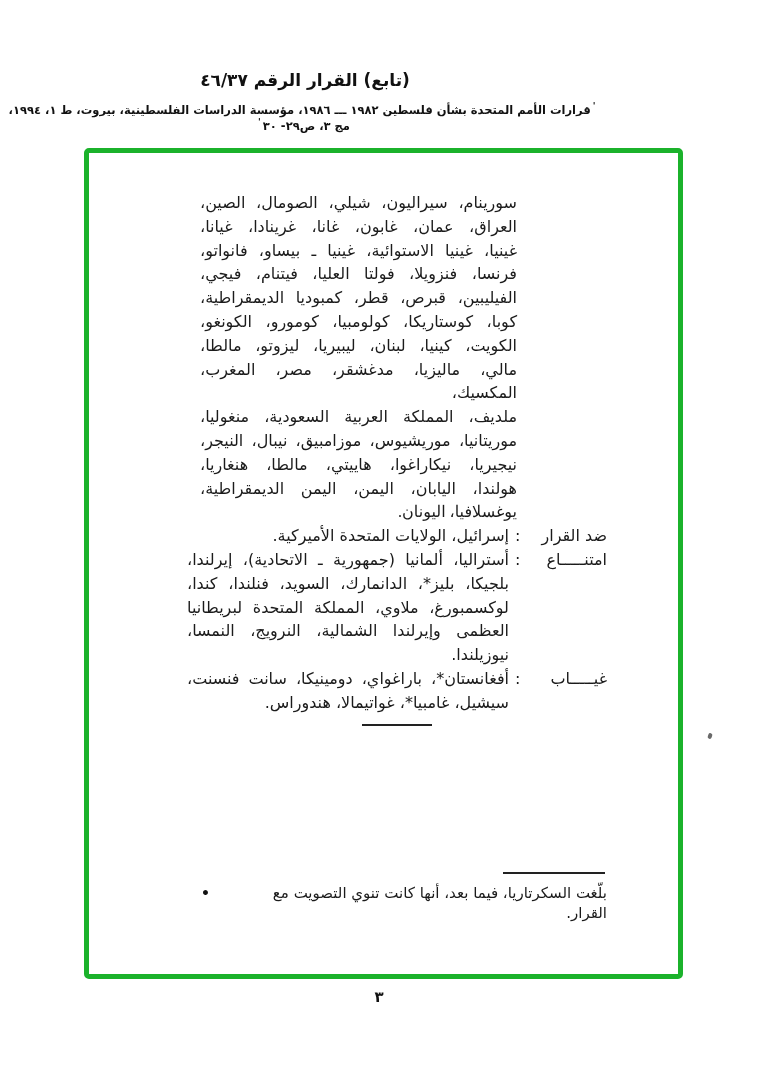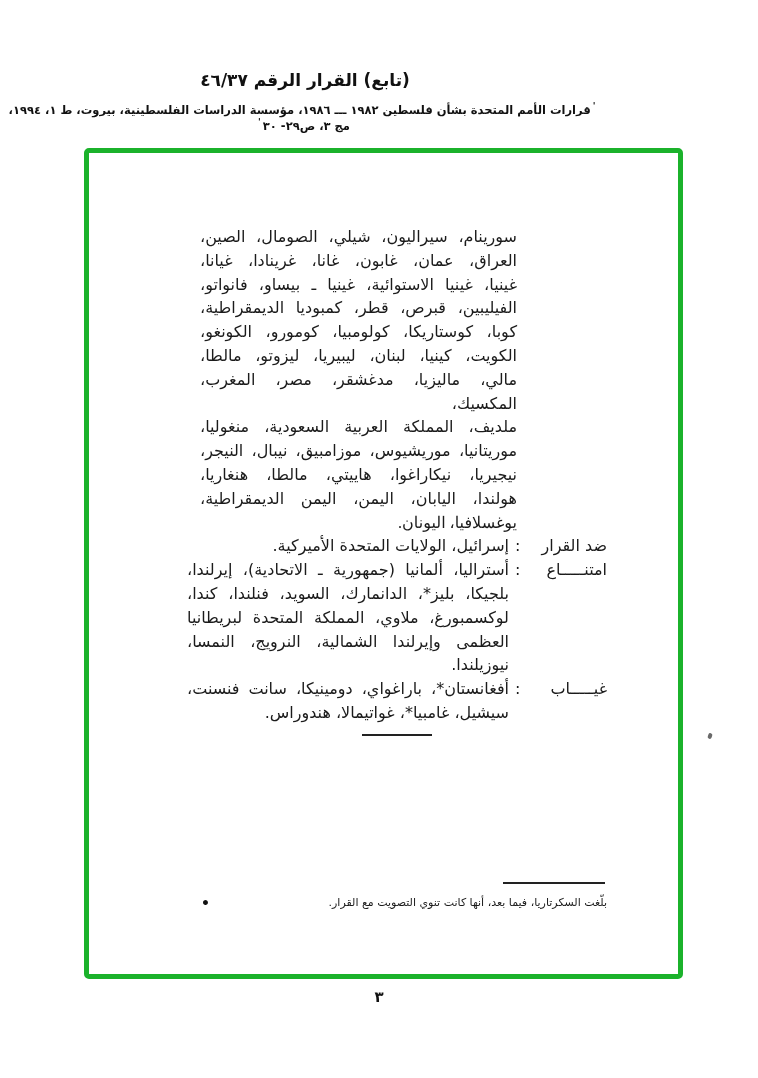--- a/index.html
+++ b/index.html
@@ -24,21 +24,21 @@
   .doc-source .tickmark { font-size: 9px; vertical-align: super; padding: 0 2px; }
   .green-box {
     position: absolute; left: 84px; top: 148px;
     width: 599px; height: 831px;
     border: 5px solid #1bb22b;
     border-radius: 5px;
     box-sizing: border-box;
     background: #ffffff;
   }
   .content {
-    position: absolute; left: 187px; top: 225px; width: 420px;
+    position: absolute; left: 187px; top: 191px; width: 420px;
     direction: rtl;
     font-size: 16px; line-height: 23.8px;
     color: #1b1b1b;
   }
   .jlist { margin-right: 90px; margin-left: 13px; }
   .jlist .jline { text-align: justify; text-align-last: justify; }
   .jlist .jline:last-child { text-align: right; text-align-last: right; margin-left: -10px; font-family: Liberation Serif, serif; }
   .sec-row { display: flex; align-items: flex-start; }
   .sec-labelcell {
     width: 92px; flex: 0 0 92px;
@@ -62,21 +62,21 @@
     direction: ltr; display: flex; align-items: flex-start;
     margin-top: 9px;
   }
   .footnote-marker {
     flex: 0 0 auto; padding-left: 14px; padding-right: 4px;
     font-size: 14px; font-weight: bold; line-height: 20px; color: #111;
   }
   .footnote-text {
     flex: 1 1 auto; direction: rtl; text-align: right;
     padding-left: 0; padding-right: 0; margin-left: 44px;
-    font-size: 11px; line-height: 20px; color: #1b1b1b;
+    font-size: 15px; line-height: 20px; color: #1b1b1b;
   }
   .page-number {
     position: absolute; left: 0; top: 988px; width: 758px;
     text-align: center; font-size: 15px; font-weight: bold; color: #111;
   }
   .artifact-dot {
     position: absolute; left: 708px; top: 733px;
     width: 4px; height: 6px; background: #6a6a6a; border-radius: 2px;
     transform: rotate(18deg);
   }
@@ -89,20 +89,21 @@
 <div class="doc-source"><span class="tickmark">'</span><span>قرارات الأمم المتحدة بشأن فلسطين ١٩٨٢ ـــ ١٩٨٦، مؤسسة الدراسات الفلسطينية، بيروت، ط ١، ١٩٩٤، مج ٣، ص٢٩- ٣٠</span><span class="tickmark">'</span></div>
 
 <div class="green-box"></div>
 
 <div class="content">
 
   <div class="jlist">
       <div class="jline">سورينام، سيراليون، شيلي، الصومال، الصين،</div>
       <div class="jline">العراق، عمان، غابون، غانا، غرينادا، غيانا،</div>
       <div class="jline">غينيا، غينيا الاستوائية، غينيا ـ بيساو، فانواتو،</div>
+      <div class="jline">فرنسا، فنزويلا، فولتا العليا، فيتنام، فيجي،</div>
       <div class="jline">الفيليبين، قبرص، قطر، كمبوديا الديمقراطية،</div>
       <div class="jline">كوبا، كوستاريكا، كولومبيا، كومورو، الكونغو،</div>
       <div class="jline">الكويت، كينيا، لبنان، ليبيريا، ليزوتو، مالطا،</div>
       <div class="jline">مالي، ماليزيا، مدغشقر، مصر، المغرب، المكسيك،</div>
       <div class="jline">ملديف، المملكة العربية السعودية، منغوليا،</div>
       <div class="jline">موريتانيا، موريشيوس، موزامبيق، نيبال، النيجر،</div>
       <div class="jline">نيجيريا، نيكاراغوا، هاييتي، مالطا، هنغاريا،</div>
       <div class="jline">هولندا، اليابان، اليمن، اليمن الديمقراطية،</div>
       <div class="jline">يوغسلافيا، اليونان.</div>
     </div>

